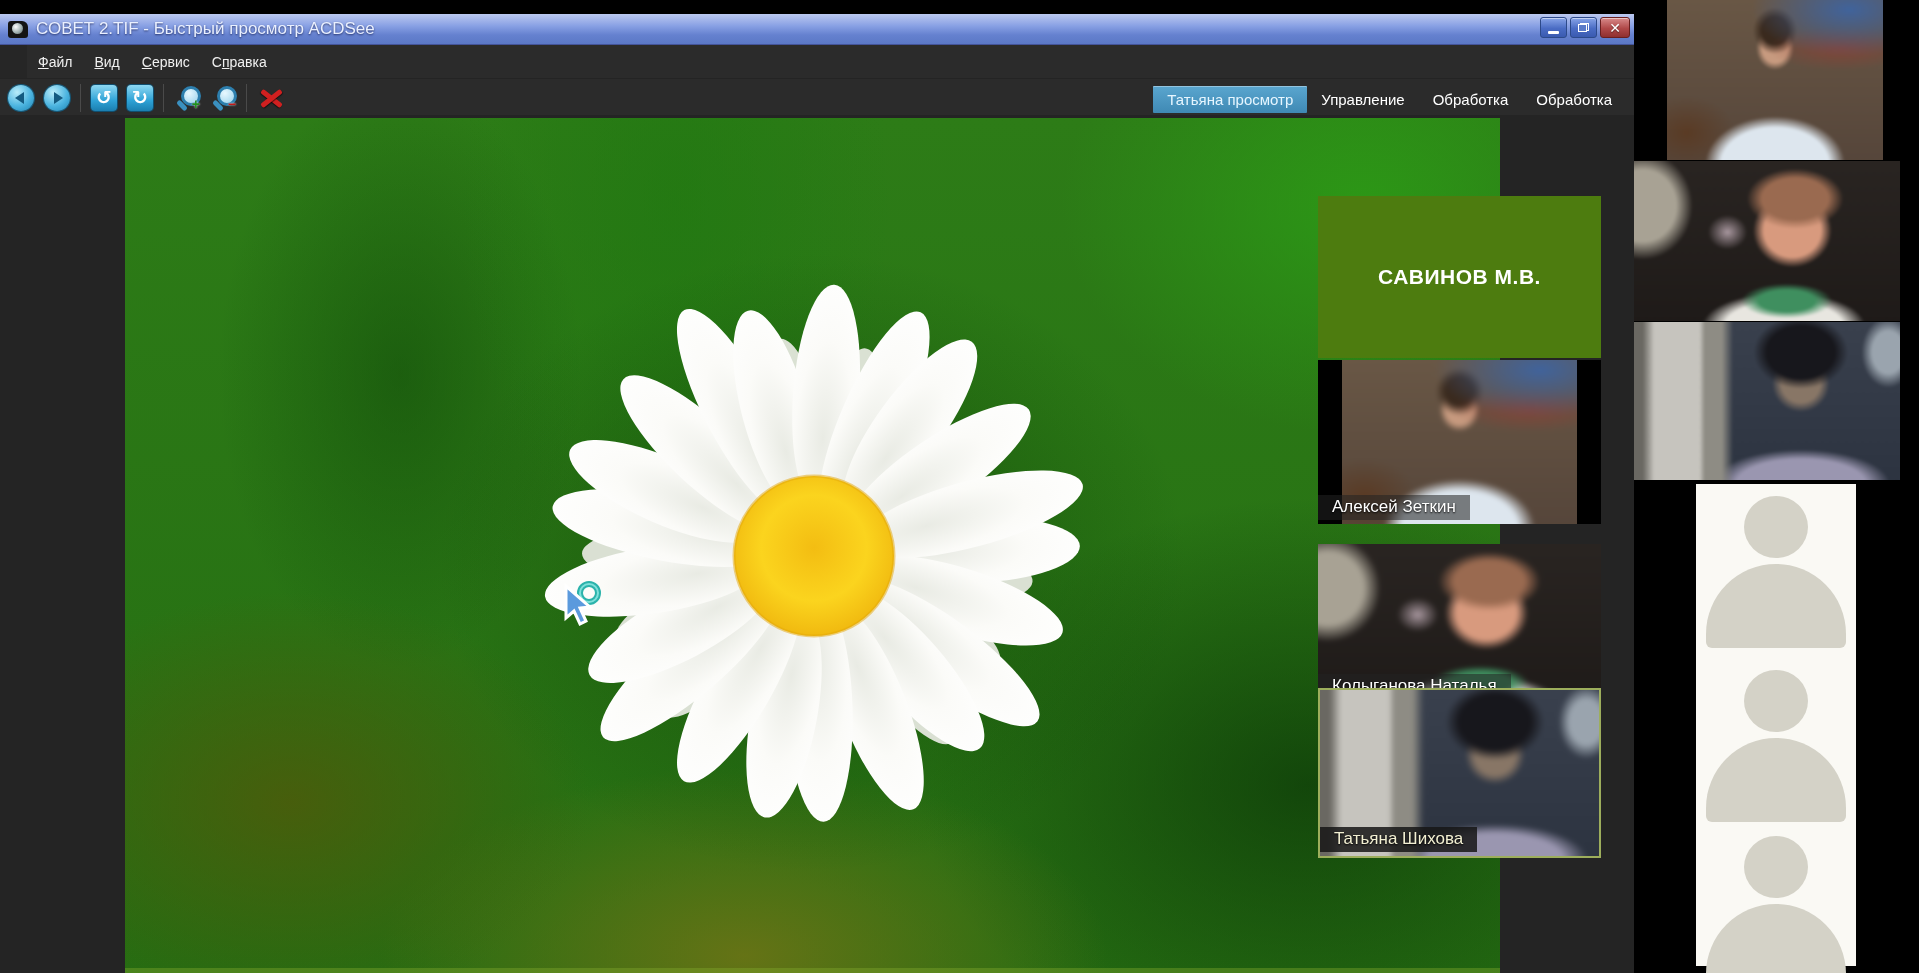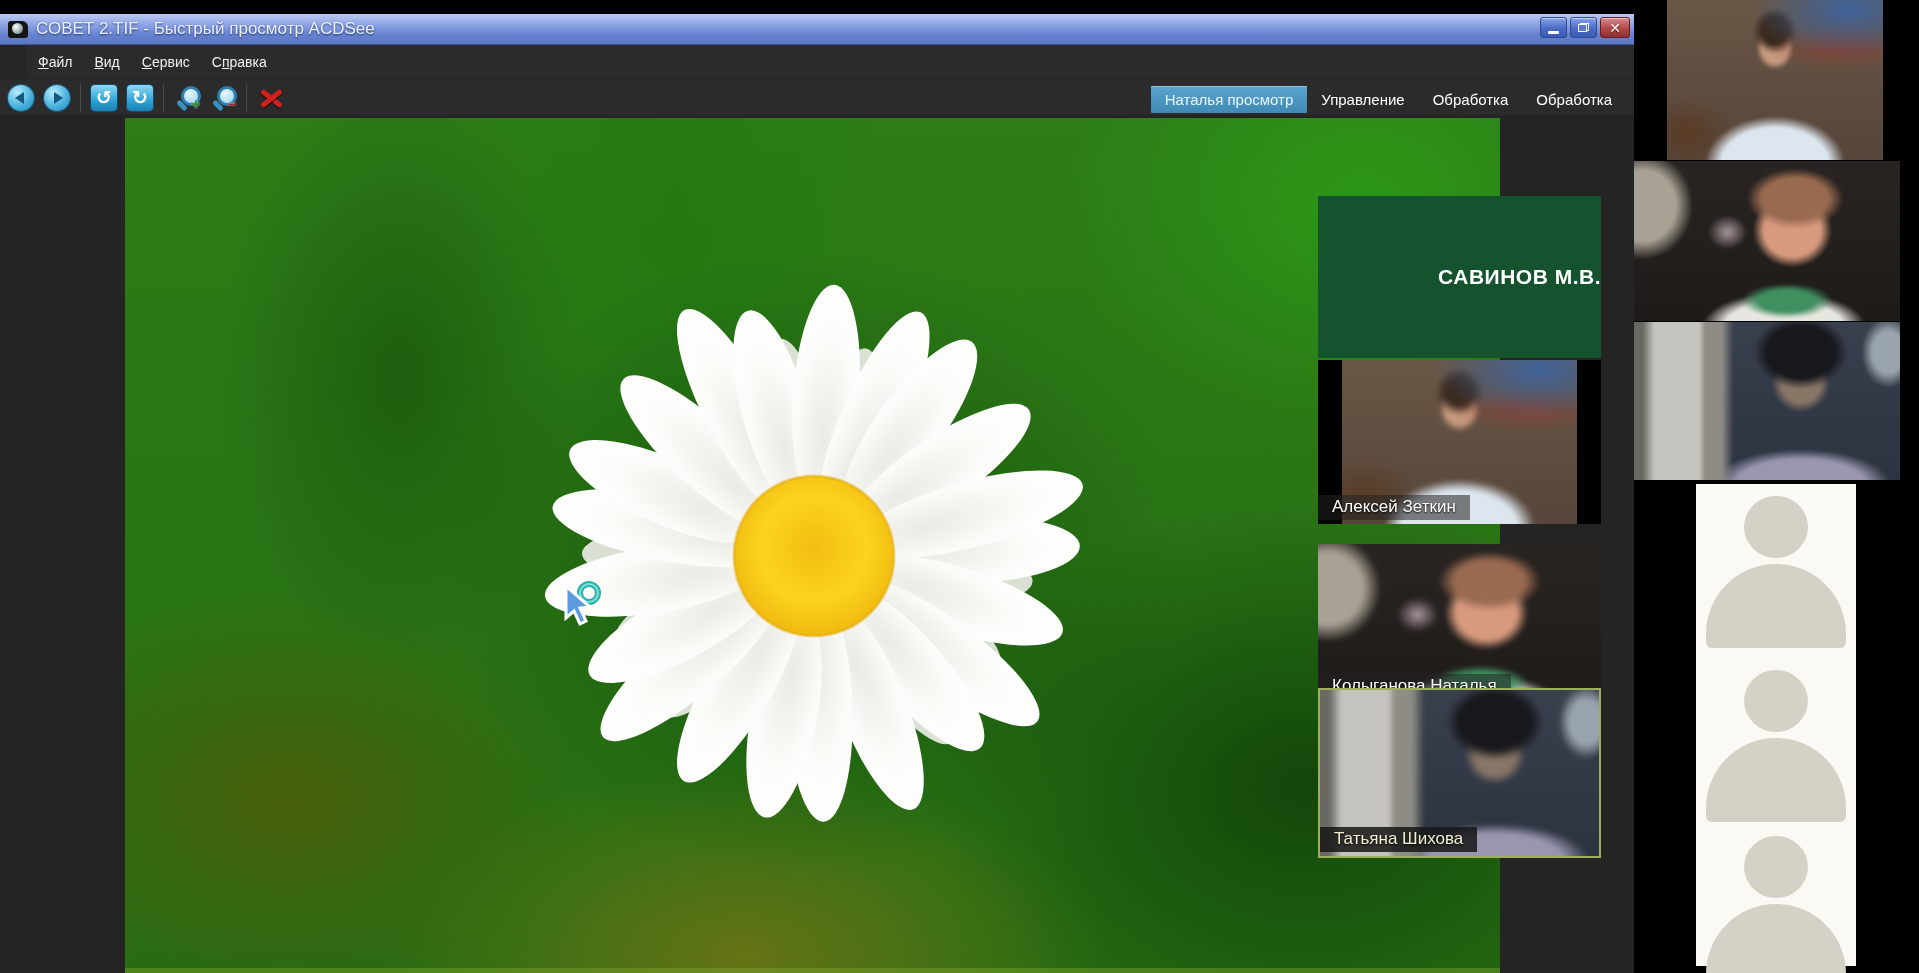--- a/index.html
+++ b/index.html
@@ -68,21 +68,21 @@
       radial-gradient(ellipse 260px 420px at 20% 30%, rgba(14,70,8,.5), transparent 70%),
       linear-gradient(#2d7c17,#256d12);}
   .photo-bottom-strip{position:absolute;left:0;right:0;bottom:0;height:5px;background:rgba(130,170,45,.4);}
   .daisy{position:absolute;left:399px;top:148px;width:580px;height:580px;}
 
   
   .cursor{position:absolute;left:433px;top:462px;width:46px;height:52px;}
 
   
   .participants{position:absolute;left:1318px;top:196px;width:283px;height:662px;}
-  .presenter-tile{position:absolute;left:0;top:0;width:100%;height:162px;background:#14532d;display:flex;align-items:center;justify-content:flex-end;}
+  .presenter-tile{position:absolute;left:0;top:0;width:100%;height:162px;background:#4d7c0f;display:flex;align-items:center;justify-content:center;}
   .presenter-name{color:#fff;font-size:21px;font-weight:bold;letter-spacing:.5px;}
   .vtile{position:absolute;left:0;width:100%;background:#000;overflow:hidden;}
   .vtile .scene-wrap{position:absolute;inset:0;overflow:hidden;}
   .scene{position:absolute;inset:-8px;filter:blur(2px);}
   .name-label{position:absolute;left:0;bottom:4px;max-width:95%;padding:2px 14px 3px;font-size:17px;color:#fff;
     background:rgba(35,35,35,.55);text-shadow:0 1px 2px #000;white-space:nowrap;}
   .vtile.active-speaker{box-sizing:border-box;border:2px solid #9dae5c;}
   .vtile.active-speaker .name-label{background:rgba(22,22,22,.85);color:#f2efd2;}
 
   
@@ -175,21 +175,21 @@
             <div class="lens"></div>
             <div class="badge minus">−</div>
         </div>
       </div>
       <div class="tb-sep"></div>
       <div class="tb-group">
         <div class="del-btn" title=""></div>
       </div>
 
       <div class="mode-tabs">
-        <div class="tab active">Наталья просмотр</div>
+        <div class="tab active">Татьяна просмотр</div>
         <div class="tab">Управление</div>
         <div class="tab">Обработка</div>
         <div class="tab">Обработка</div>
       </div>
     </div>
 
     <div class="canvas">
       <div class="photo">
         <div class="photo-bg"></div>
 

